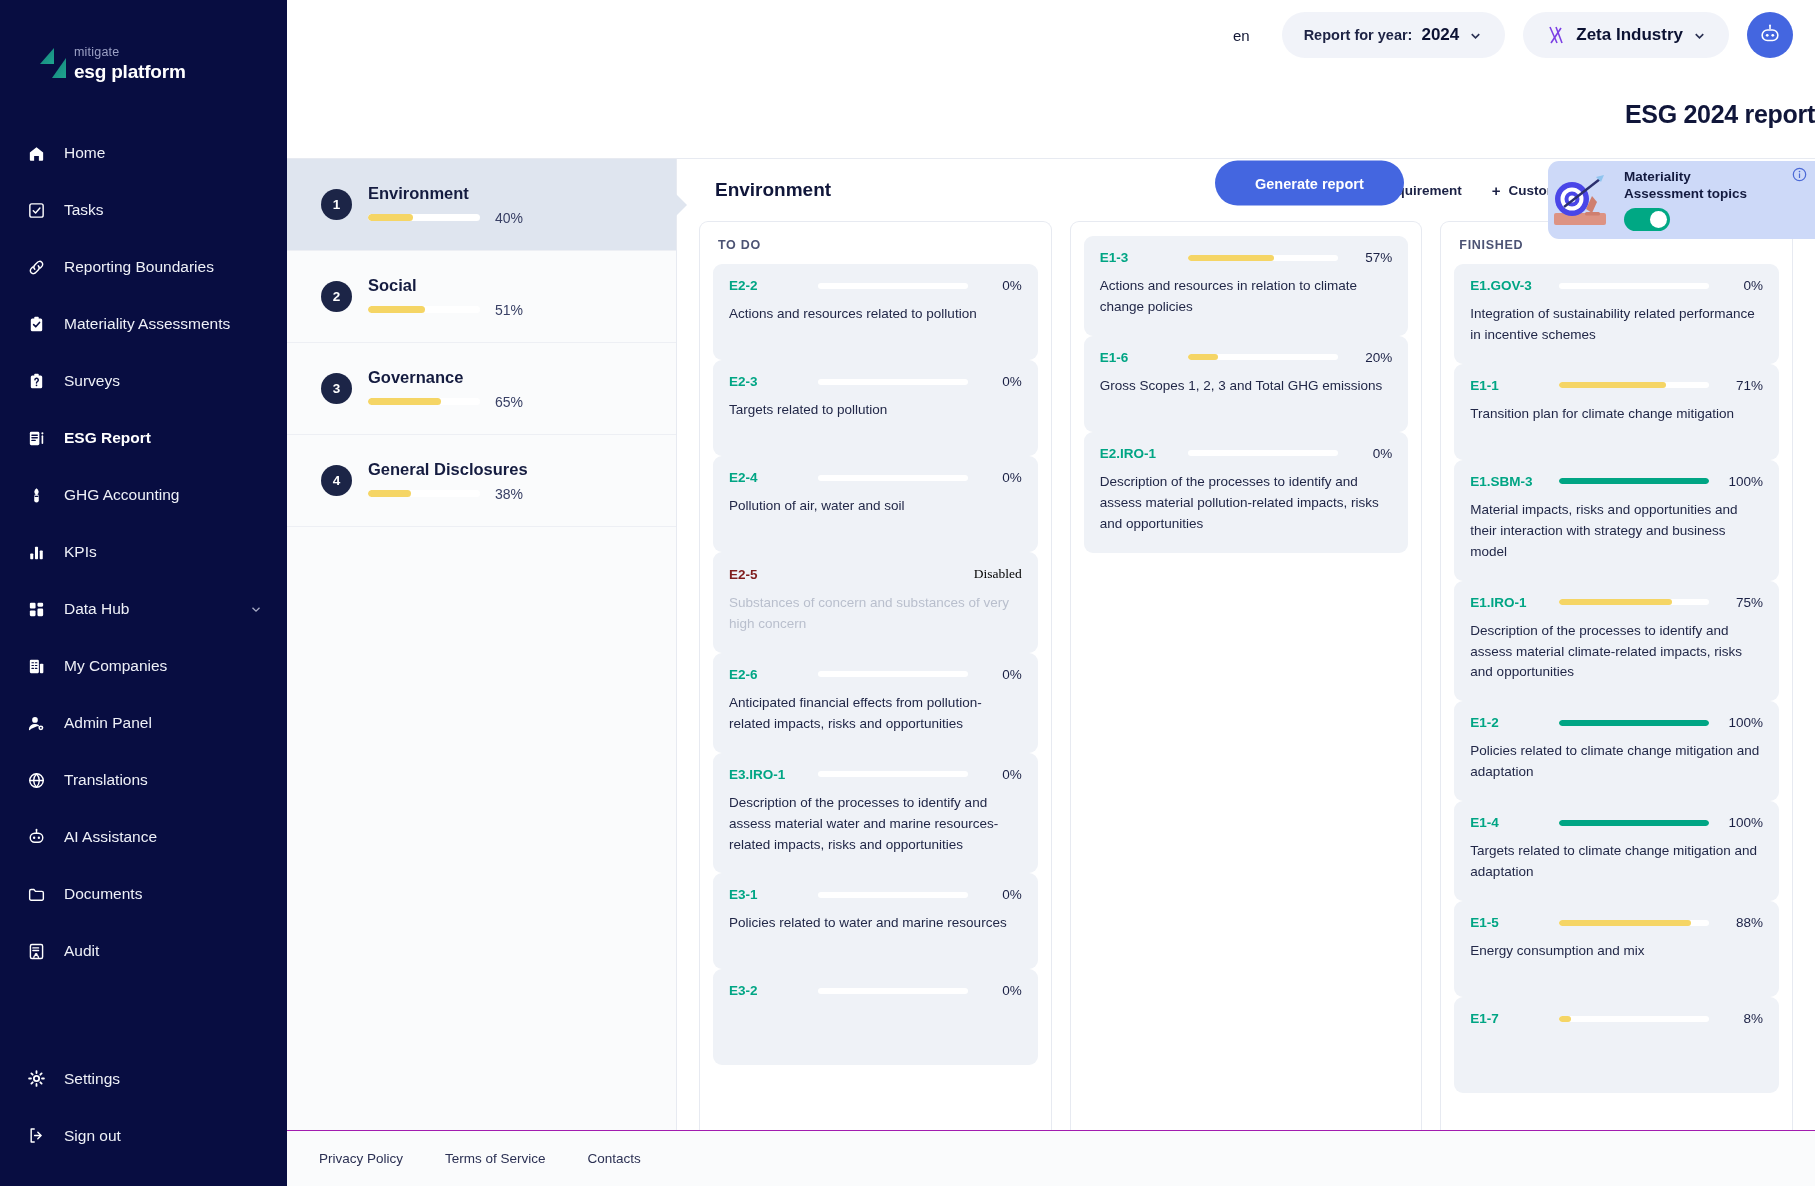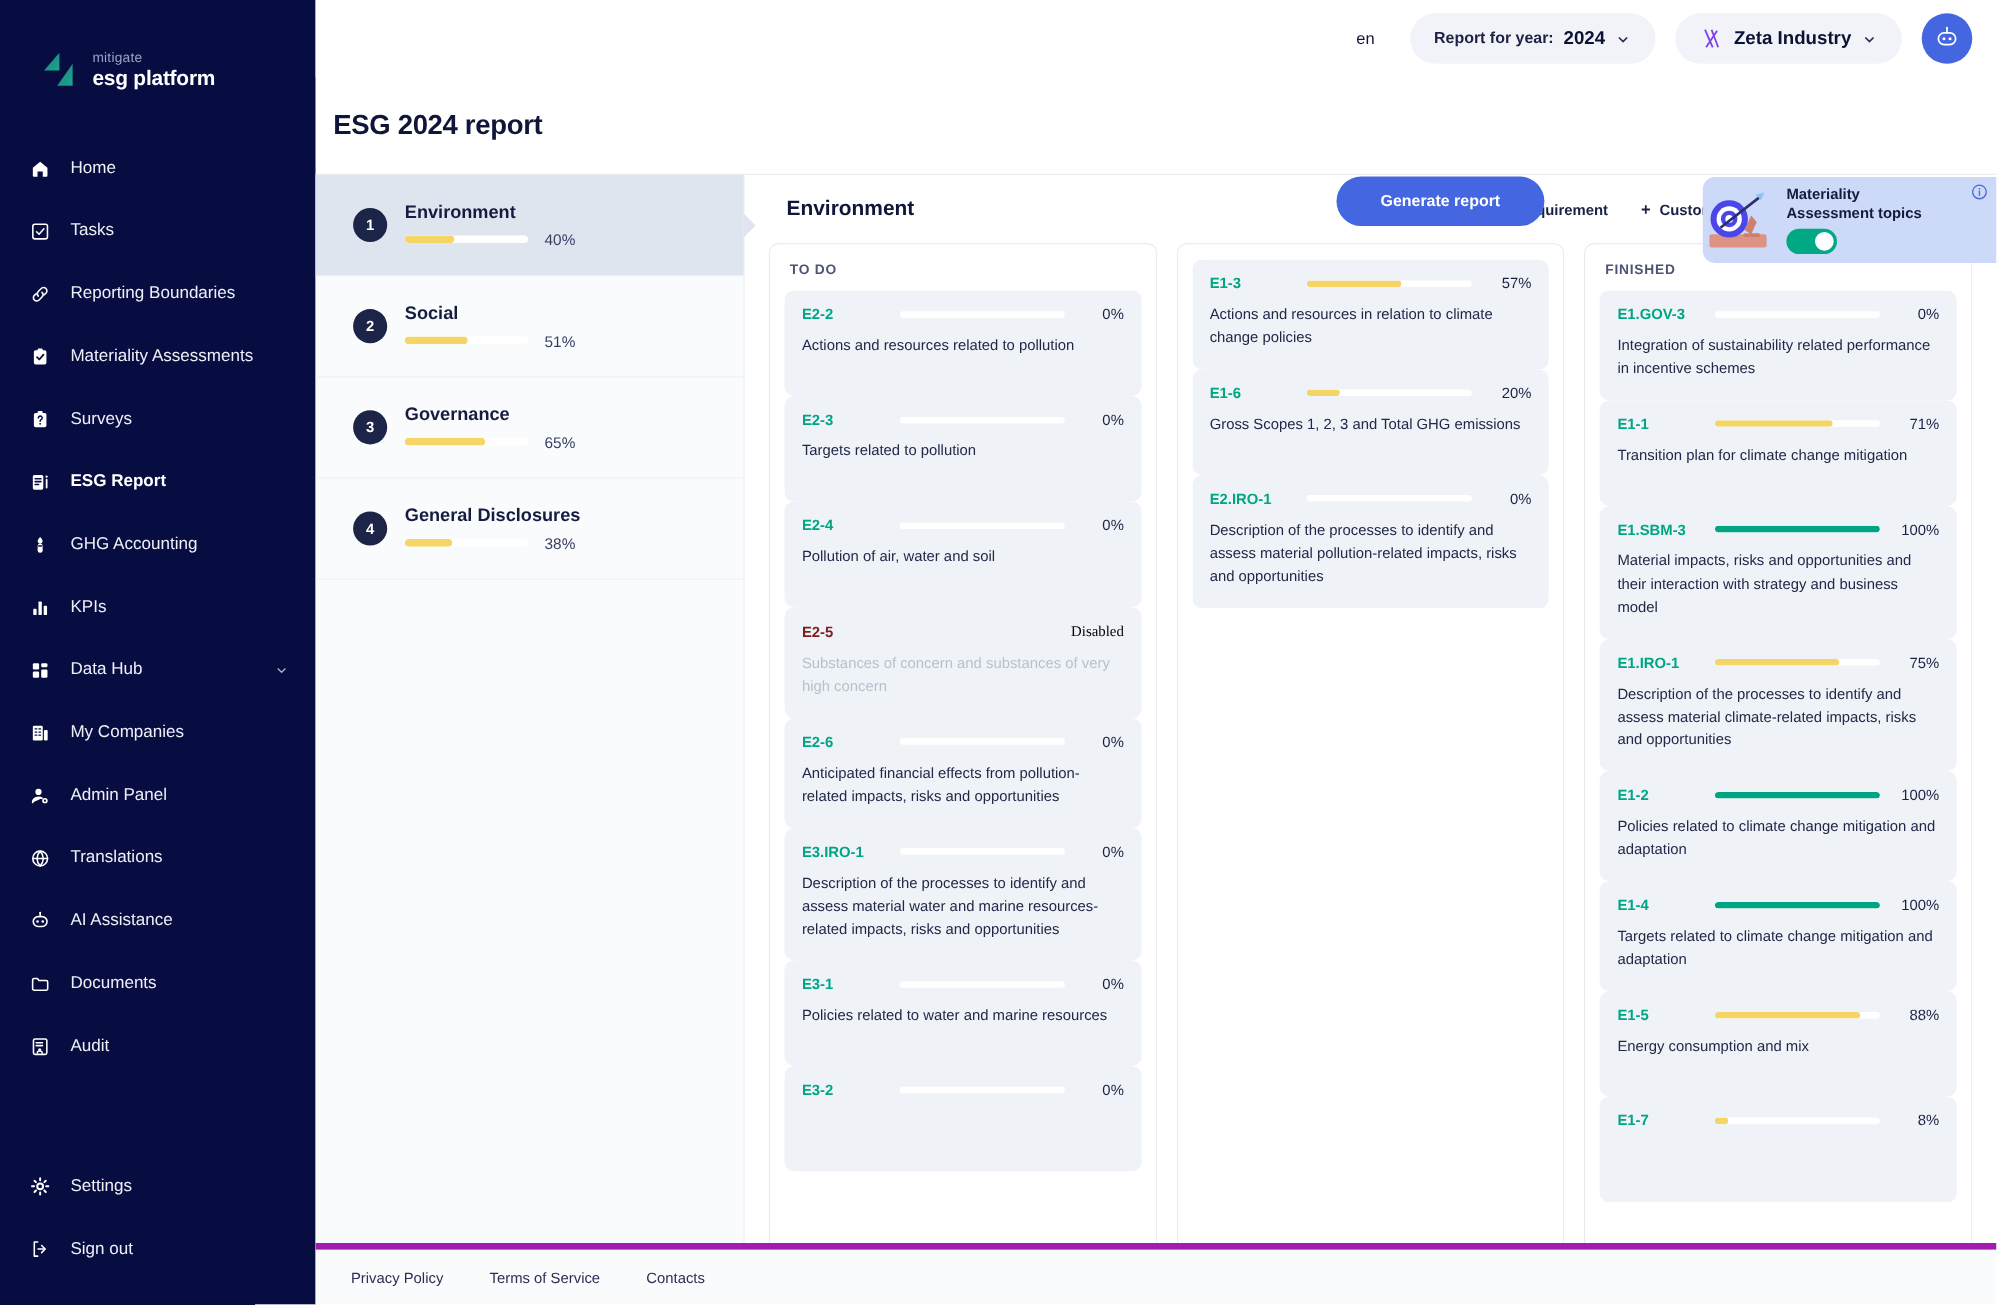--- a/index.html
+++ b/index.html
@@ -12,21 +12,21 @@
   .app { display: flex; width: 1815px; height: 1186px; }
 
   
   .sidebar {
     width: 287px; height: 1186px;
     background: #080d41;
     flex: 0 0 287px;
     display: flex; flex-direction: column;
     position: relative;
   }
-  .logo-wrap { padding: 46px 0 0 38px; display: flex; align-items: center; gap: 10px; }
+  .logo-wrap { padding: 46px 0 0 38px; display: flex; align-items: center; gap: 0; }
   .logo-mark { width: 36px; height: 34px; position: relative; flex: 0 0 36px; }
   .logo-text { display: flex; flex-direction: column; line-height: 1; }
   .logo-top { font-size: 12.5px; color: #9ba0c4; letter-spacing: .2px; margin-bottom: 3px; }
   .logo-bottom { font-size: 19px; color: #ffffff; font-weight: 700; letter-spacing: -.2px; }
 
   .nav { margin-top: 44px; display: flex; flex-direction: column; }
   .nav-item {
     display: flex; align-items: center; gap: 17px;
     height: 57px; padding: 0 24px 0 26px;
     color: #eef0f7; font-size: 15.5px;
@@ -58,21 +58,21 @@
   .pill-label { font-size: 14.5px; color: #1d2244; font-weight: 700; }
   .pill-value { font-size: 17px; color: #0c1233; font-weight: 700; }
   .pill .chev svg { width: 15px; height: 15px; display: block; color: #2a3052; }
   .brand-mark { width: 22px; height: 22px; flex: 0 0 22px; }
   .bot-avatar {
     width: 46px; height: 46px; border-radius: 50%;
     background: #4466e0; display: flex; align-items: center; justify-content: center;
     cursor: pointer; flex: 0 0 46px;
   }
 
-  .pagehead { height: 88px; flex: 0 0 88px; display: flex; align-items: center; padding-left: 16px; position: relative; }
+  .pagehead { height: 88px; flex: 0 0 88px; display: flex; align-items: center; padding-left: 16px; position: relative; justify-content: flex-end; }
   .page-title { font-size: 25px; font-weight: 700; color: #10163a; letter-spacing: -.3px; }
   .gen-btn {
     position: absolute; left: 928px; top: 113px; transform: translateY(-50%);
     background: #4466e0; color: #fff; border: none;
     border-radius: 26px; height: 45px; padding: 0 40px;
     font-size: 14.5px; font-weight: 700; cursor: pointer;
     font-family: "Liberation Sans", sans-serif;
   }
 
   .mat-card {
@@ -162,21 +162,21 @@
   .card-pct { font-size: 13.5px; color: #1b2145; width: 42px; text-align: right; flex: 0 0 42px; }
   .card-desc { margin-top: 11px; font-size: 13.5px; color: #222848; line-height: 1.55; }
   .card.disabled { }
   .card.disabled .card-code { color: #7f1d1d; }
   .card.disabled .card-desc { color: #b9bfcd; }
   .card.disabled .card-status { font-size: 13.5px; color: #000000; margin-left: auto; font-family: Liberation Serif, serif; }
 
   .footer {
     height: 56px; flex: 0 0 56px; background: #fafbfc;
     display: flex; align-items: center; gap: 42px; padding-left: 32px;
-    border-top: 6px solid #a21caf;
+    border-top: 1px solid #a21caf;
   }
   .footer a { font-size: 13.5px; color: #2b3053; text-decoration: none; cursor: pointer; }
 </style>
 </head>
 <body>
 
 <div class="app">
 
   <aside class="sidebar">
     <div class="logo-wrap">

